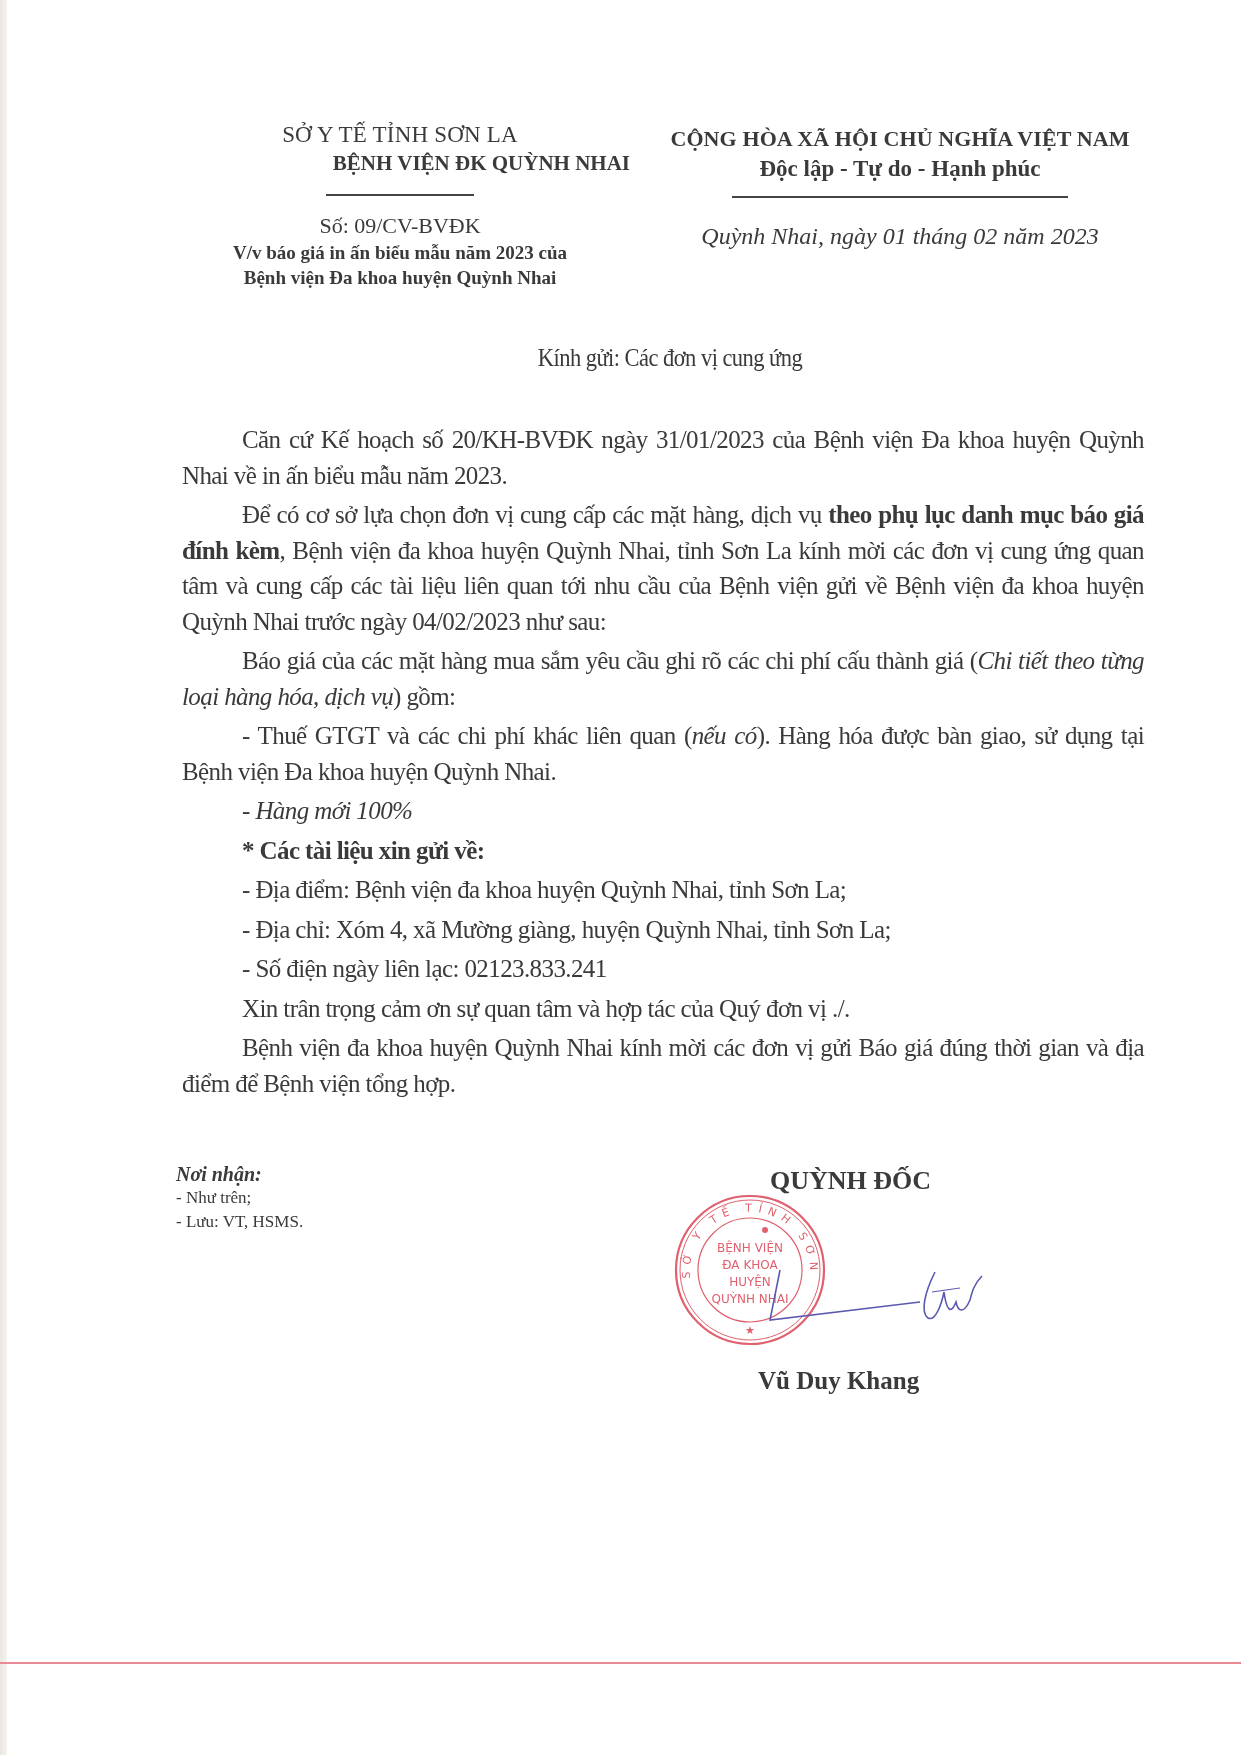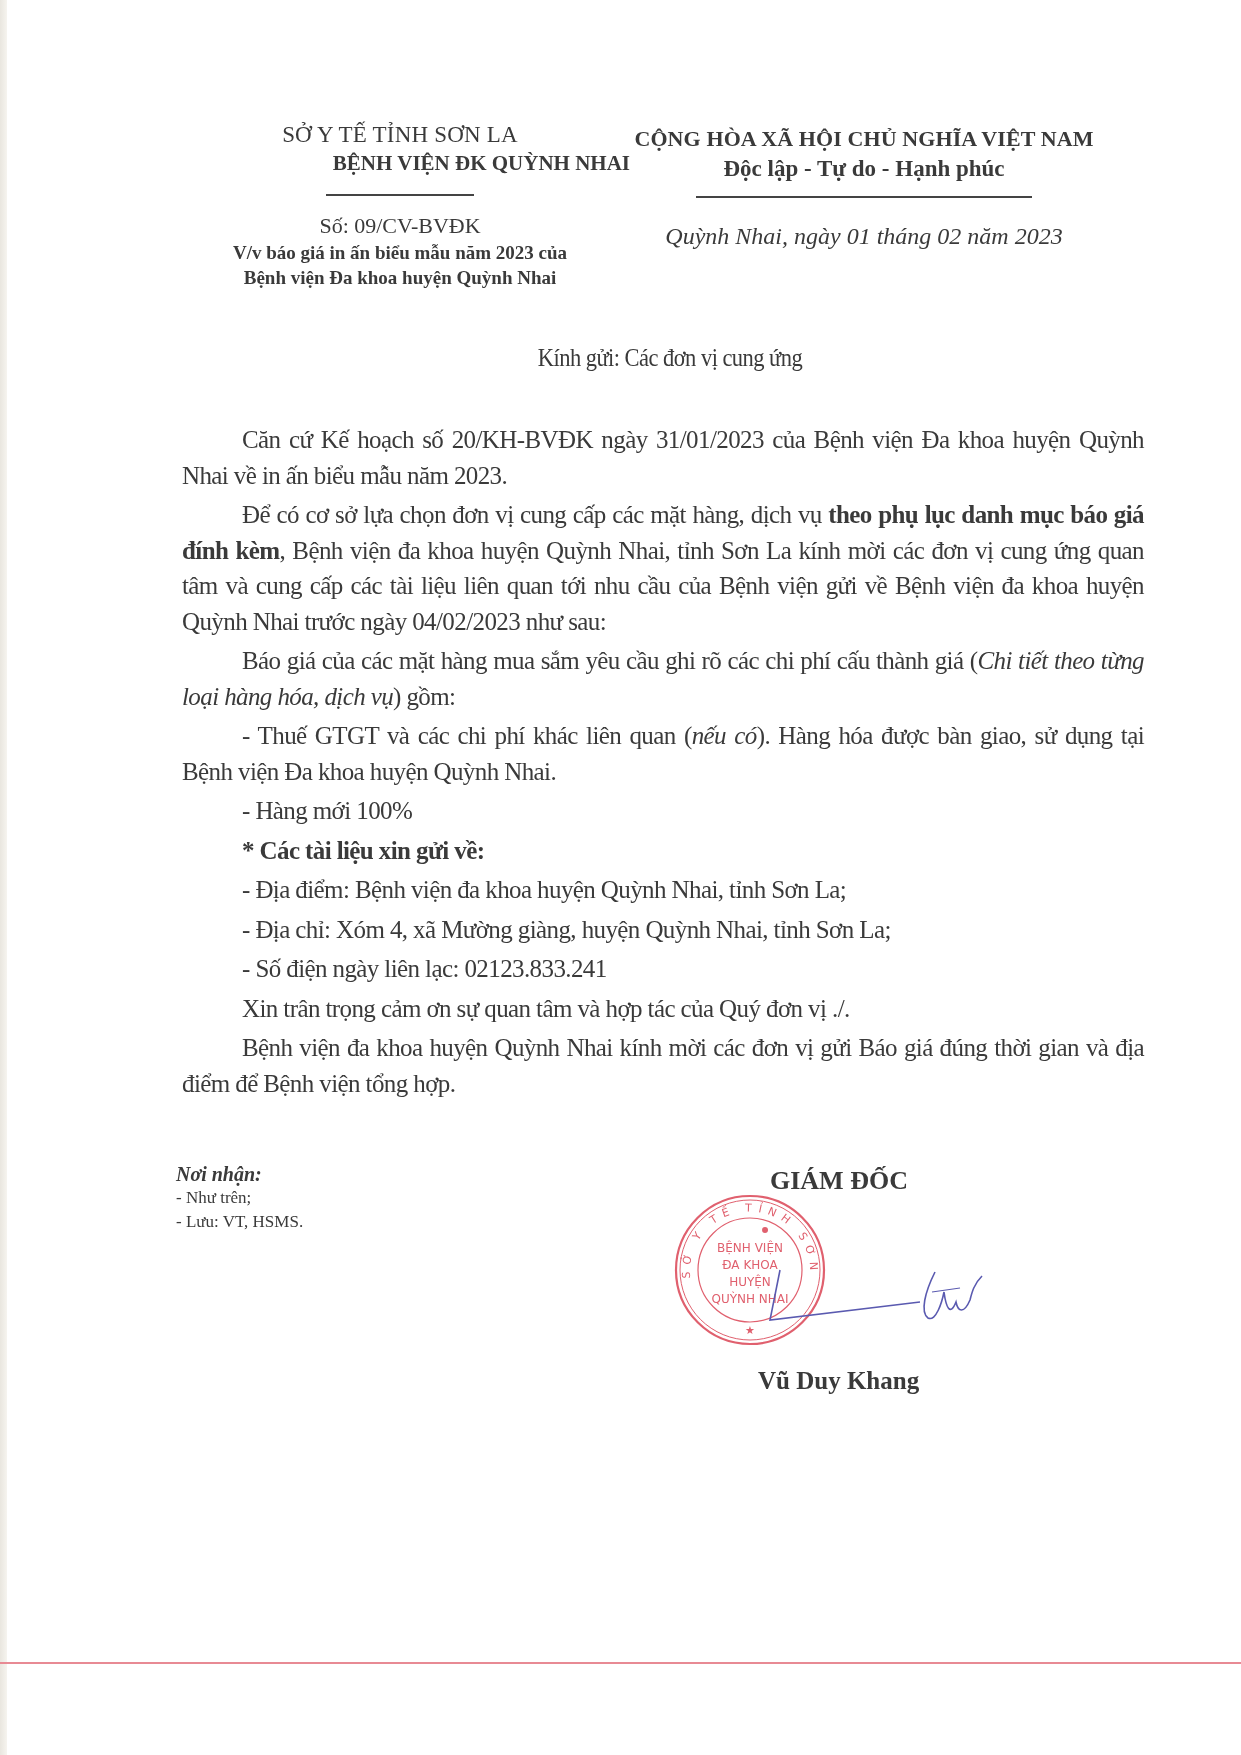--- a/index.html
+++ b/index.html
@@ -2,21 +2,21 @@
 <html><head>
 <meta charset="utf-8">
 <style>
   html, body { margin:0; padding:0; background:#ffffff; }
   body { width:1241px; height:1755px; position:relative; overflow:hidden;
          font-family:"Liberation Serif","DejaVu Serif",serif; color:#3a3a3a; }
   .abs { position:absolute; }
   .left-edge { left:0; top:0; width:7px; height:1755px; background:linear-gradient(to right,#e9e6df,#f6f4ef); }
   .center { text-align:center; }
   .hdr-left { left:170px; width:460px; top:120px; }
-  .hdr-right { left:584px; width:560px; top:124px; }
+  .hdr-right { left:620px; width:560px; top:124px; }
   .org1 { font-size:23px; line-height:29px; letter-spacing:0.2px; }
   .org2 { font-size:21px; font-weight:bold; line-height:29px;text-align:right; }
   .rule { height:1.5px; background:#444; margin:0 auto; }
   .num { font-size:22px; line-height:28px; margin-top:16px;text-align:center; }
   .subj { font-size:19px; line-height:25px;font-weight:bold; }
   .nation { font-size:22px; font-weight:bold; line-height:29px; letter-spacing:0.1px; }
   .motto { font-size:23px; font-weight:bold; line-height:31px; }
   .date { font-size:24px; font-style:italic; line-height:32px; margin-top:22px; }
   .greet { left:170px; width:1000px; top:344px; font-size:25px; transform:scaleX(0.9); transform-origin:center; }
   .body-text { left:182px; width:962px; font-size:25px; line-height:35.5px; text-align:justify; }
@@ -52,36 +52,36 @@
   <div class="date">Quỳnh Nhai, ngày 01 tháng 02 năm 2023</div>
 </div>
 
 <div class="abs greet center narrow">Kính gửi: Các đơn vị cung ứng</div>
 
 <div class="abs body-text narrow" style="top:422px;">
   <p>Căn cứ Kế hoạch số 20/KH-BVĐK ngày 31/01/2023 của Bệnh viện Đa khoa huyện Quỳnh Nhai về in ấn biểu mẫu năm 2023.</p>
   <p style="margin-top:4px;"><span>Để có cơ sở lựa chọn đơn vị cung cấp các mặt hàng, dịch vụ </span><span class="b">theo phụ lục danh mục báo giá đính kèm</span><span>, Bệnh viện đa khoa huyện Quỳnh Nhai, tỉnh Sơn La kính mời các đơn vị cung ứng quan tâm và cung cấp các tài liệu liên quan tới nhu cầu của Bệnh viện gửi về Bệnh viện đa khoa huyện Quỳnh Nhai trước ngày 04/02/2023 như sau:</span></p>
   <p style="margin-top:4px;"><span>Báo giá của các mặt hàng mua sắm yêu cầu ghi rõ các chi phí cấu thành giá (</span><span class="i">Chi tiết theo từng loại hàng hóa, dịch vụ</span><span>) gồm:</span></p>
   <p style="margin-top:4px;"><span>- Thuế GTGT và các chi phí khác liên quan (</span><span class="i">nếu có</span><span>). Hàng hóa được bàn giao, sử dụng tại Bệnh viện Đa khoa huyện Quỳnh Nhai.</span></p>
-  <p style="margin-top:4px;">- Hàng mới 100%</p>
+  <p style="margin-top:4px;font-style:italic;">- Hàng mới 100%</p>
   <p class="b" style="margin-top:4px;">* Các tài liệu xin gửi về:</p>
   <p style="margin-top:4px;">- Địa điểm: Bệnh viện đa khoa huyện Quỳnh Nhai, tỉnh Sơn La;</p>
   <p style="margin-top:4px;">- Địa chỉ: Xóm 4, xã Mường giàng, huyện Quỳnh Nhai, tỉnh Sơn La;</p>
   <p style="margin-top:4px;">- Số điện ngày liên lạc: 02123.833.241</p>
   <p style="margin-top:4px;">Xin trân trọng cảm ơn sự quan tâm và hợp tác của Quý đơn vị ./.</p>
   <p style="margin-top:4px;">Bệnh viện đa khoa huyện Quỳnh Nhai kính mời các đơn vị gửi Báo giá đúng thời gian và địa điểm để Bệnh viện tổng hợp.</p>
 </div>
 
 <div class="abs recv">
   <div class="t">Nơi nhận:</div>
   <div>- Như trên;</div>
   <div>- Lưu: VT, HSMS.</div>
 </div>
 
-<div class="abs sign-title">GIÁM ĐỐC</div>
+<div class="abs sign-title">QUỲNH ĐỐC</div>
 
 <svg class="abs stamp" viewBox="0 0 156 156">
   <circle cx="78" cy="78" r="74" fill="none" stroke="#e0606e" stroke-width="2.2"></circle>
   <circle cx="78" cy="78" r="70" fill="none" stroke="#e0606e" stroke-width="1"></circle>
   <circle cx="78" cy="78" r="52" fill="none" stroke="#e0606e" stroke-width="1.2"></circle>
   <defs>
     <path id="arcTop" d="M 20 95 A 60 60 0 1 1 136 95"></path>
   </defs>
   <text font-family="DejaVu Sans, sans-serif" font-size="11" fill="#e0606e" letter-spacing="6">
     <textPath href="#arcTop" startOffset="4%">SỞ Y TẾ TỈNH SƠN LA</textPath>

